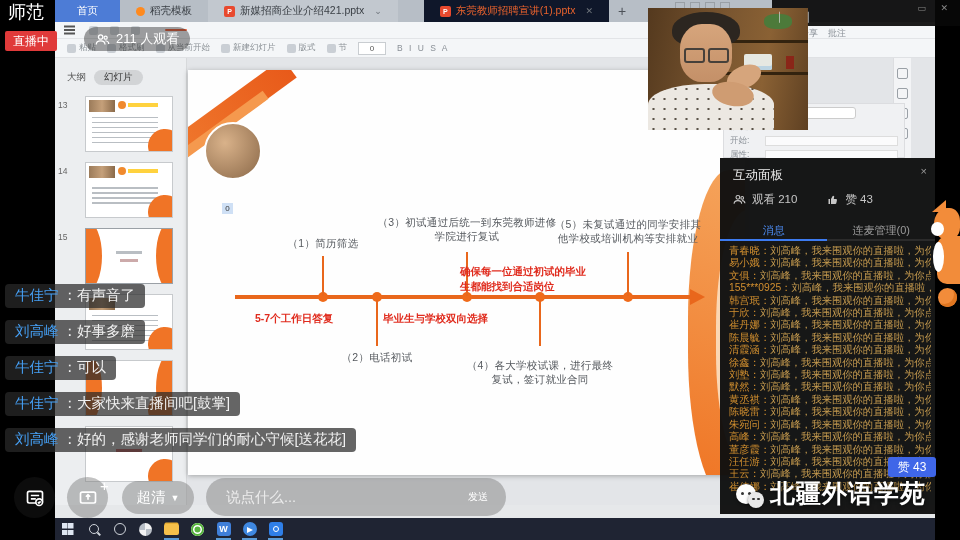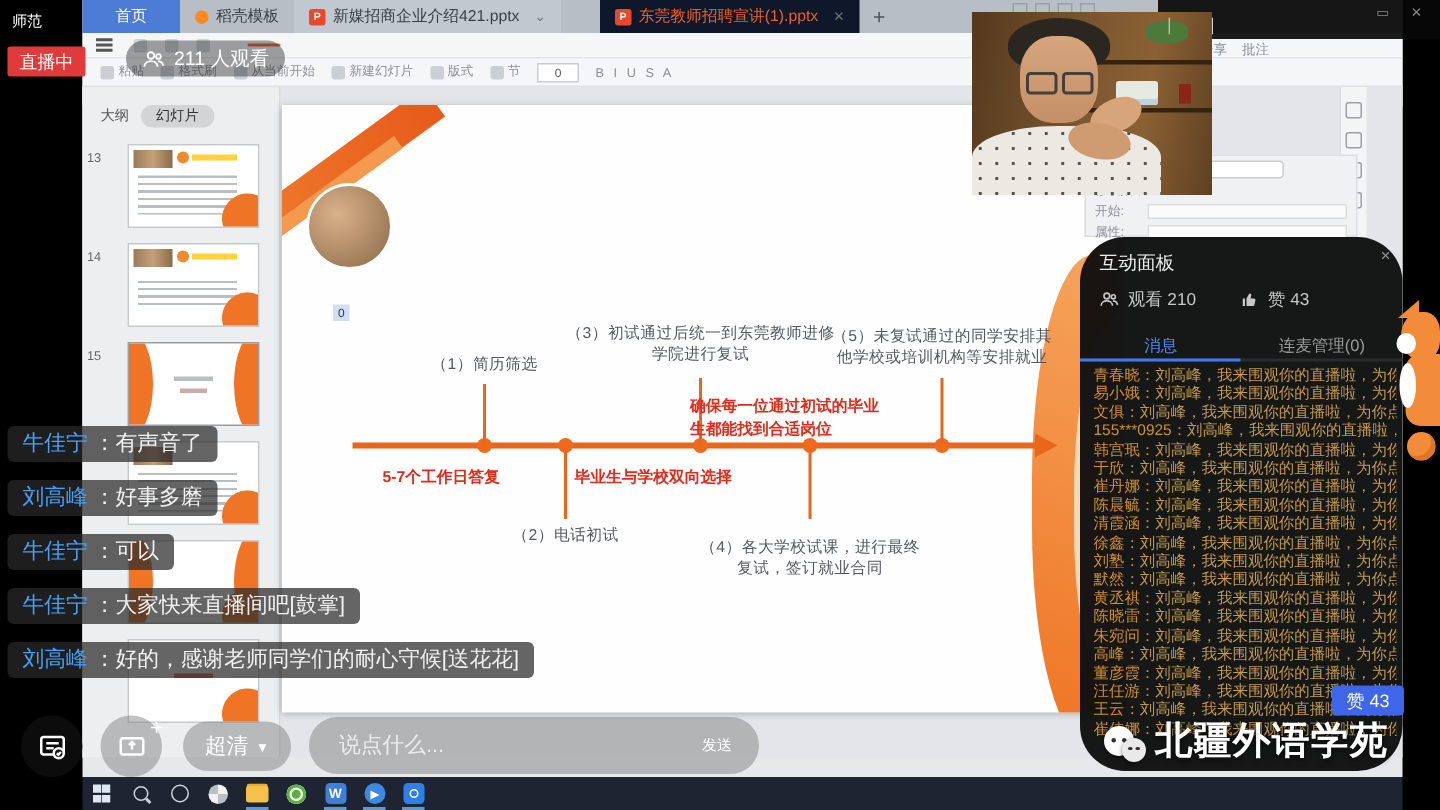--- a/index.html
+++ b/index.html
@@ -2,21 +2,21 @@
 <html><head>
 <meta charset="utf-8">
 <style>
   html,body{margin:0;padding:0;background:#000;font-family:"Liberation Sans","DejaVu Sans",sans-serif;}
   .abs{position:absolute;}
   #stage{position:relative;width:960px;height:540px;background:#000;overflow:hidden;}
 
   
   #win{left:55px;top:0;width:880px;height:518px;background:#e6e8ea;z-index:10;}
   .tabbar{left:0;top:0;width:100%;height:22px;background:#b7bec6;display:flex;align-items:stretch;font-size:10.5px;color:#3a3f45;}
-  .tab{display:flex;align-items:center;padding:0 10px;gap:5px;white-space:nowrap;}
+  .tab{display:flex;align-items:center;padding:0 16px;gap:5px;white-space:nowrap;}
   .tab.home{background:#4d7cd6;color:#fff;padding:0 22px;}
   .tab.doc1{background:#c2c8cf;}
   .tab.doc2{background:#0f172a;color:#e8622d;margin-left:26px;}
   .dot-docer{width:9px;height:9px;border-radius:50%;background:#ff8a1e;}
   .pptico{width:11px;height:11px;border-radius:2px;background:#e8492e;color:#fff;font-size:7px;line-height:11px;text-align:center;font-weight:bold;}
   .tmini{color:#6f757c;font-size:9px;margin-left:5px;}
   .tplus{color:#4d5258;font-size:14px;display:flex;align-items:center;padding:0 9px;}
 
   .menubar{left:0;top:22px;width:100%;height:17px;background:#f4f6f8;display:flex;align-items:center;gap:12px;padding-left:9px;font-size:10.5px;color:#44494f;border-bottom:1px solid #e2e4e7;box-sizing:border-box;}
   .ham{width:11px;height:1.5px;background:#555;box-shadow:0 3.5px 0 #555,0 -3.5px 0 #555;margin-right:2px;}
@@ -91,21 +91,21 @@
   .tissue{position:absolute;right:36px;top:46px;width:28px;height:16px;background:#e6e8e2;border-radius:2px;box-shadow:inset 0 -4px 0 #bcd4e2;}
   .cup{position:absolute;right:14px;top:48px;width:8px;height:13px;background:#8a2618;}
   .hair{position:absolute;left:24px;top:4px;width:68px;height:36px;background:#2c2620;border-radius:50% 50% 42% 42%;}
   .face{position:absolute;left:32px;top:16px;width:52px;height:58px;background:linear-gradient(#d6a57c,#c49068);border-radius:42%;}
   .glass{position:absolute;width:17px;height:11px;border:2px solid #46403a;border-radius:3px;top:40px;}
   .shirt{position:absolute;left:0px;top:76px;width:126px;height:46px;background:#ece8e2;border-radius:45% 45% 0 0;background-image:radial-gradient(#5a5248 1px,transparent 1.3px);background-size:11px 10px;}
   .hand1{position:absolute;left:78px;top:58px;width:36px;height:22px;background:#d6a57c;border-radius:50%;transform:rotate(-24deg);}
   .hand2{position:absolute;left:64px;top:74px;width:42px;height:24px;background:#cf9c72;border-radius:50%;transform:rotate(10deg);}
 
   
-  #panel{left:720px;top:158px;width:215px;height:356px;background:rgba(16,16,16,.97);z-index:30;border-radius:30px;}
+  #panel{left:720px;top:158px;width:215px;height:356px;background:rgba(16,16,16,.97);z-index:30;}
   .p-title{left:13px;top:9px;font-size:12.5px;color:#ececec;}
   .p-close{right:8px;top:7px;color:#9a9a9a;font-size:11px;}
   .p-stats{left:13px;top:34px;display:flex;gap:30px;color:#c7c7c7;font-size:11.5px;align-items:center;}
   .p-stat{display:flex;align-items:center;gap:6px;}
   .p-tabs{left:0;top:58px;width:100%;display:flex;}
   .p-tab{flex:1;text-align:center;font-size:11px;color:#9b9b9b;padding:7px 0 6px;}
   .p-tab.on{color:#4d8df5;}
   .p-line{left:0;top:81px;width:100%;height:2px;background:#2b2b2b;}
   .p-lineon{left:0;top:81px;width:107px;height:2px;background:#3d7bf0;}
   .p-msgs{left:9px;top:87px;width:202px;height:266px;overflow:hidden;font-size:10.3px;line-height:12.4px;white-space:nowrap;}
@@ -117,21 +117,21 @@
   
   #fox{left:930px;top:200px;width:30px;height:112px;z-index:31;}
   .fx-ear{position:absolute;left:2px;top:0;width:0;height:0;border-right:14px solid #f28c3a;border-top:12px solid transparent;}
   .fx-head{position:absolute;left:4px;top:8px;width:26px;height:32px;background:#f28c3a;border-radius:50% 40% 40% 50%;}
   .fx-muz{position:absolute;left:1px;top:22px;width:13px;height:14px;background:#fff;border-radius:50%;}
   .fx-body{position:absolute;left:7px;top:36px;width:24px;height:48px;background:#f28c3a;border-radius:10px 0 0 10px;}
   .fx-belly{position:absolute;left:3px;top:42px;width:11px;height:30px;background:#fff;border-radius:50%;}
   .fx-paw{position:absolute;left:8px;top:88px;width:19px;height:19px;background:#f28c3a;border-radius:50%;box-shadow:inset -3px -3px 0 #e07620;}
 
   
-  #chanlabel{left:8px;top:7px;color:#fff;font-size:10px;z-index:40;}
+  #chanlabel{left:8px;top:0;color:#fff;font-size:18px;z-index:40;}
   #livebadge{left:5px;top:31px;width:52px;height:20px;background:#e03a3a;color:#fff;font-size:12px;text-align:center;line-height:20px;border-radius:2px;z-index:40;}
   #viewercount{left:84px;top:27px;height:24px;background:rgba(22,22,22,.4);border-radius:12px;display:flex;align-items:center;gap:6px;padding:0 11px;color:#fff;font-size:13px;z-index:40;justify-content:flex-end;}
   #chatov{left:5px;top:284px;z-index:45;}
   .cmsg{margin-bottom:12px;}
   .cbub{display:inline-block;background:rgba(42,42,42,.72);border-radius:4px;padding:2px 10px 3px;font-size:14.5px;color:#f1f1f1;white-space:nowrap;}
   .cn{color:#46a0f5;}
   .cn::after{content:" ：";color:#f1f1f1;}
 
   
   .circbtn{width:41px;height:41px;border-radius:50%;z-index:46;display:flex;align-items:center;justify-content:center;}

